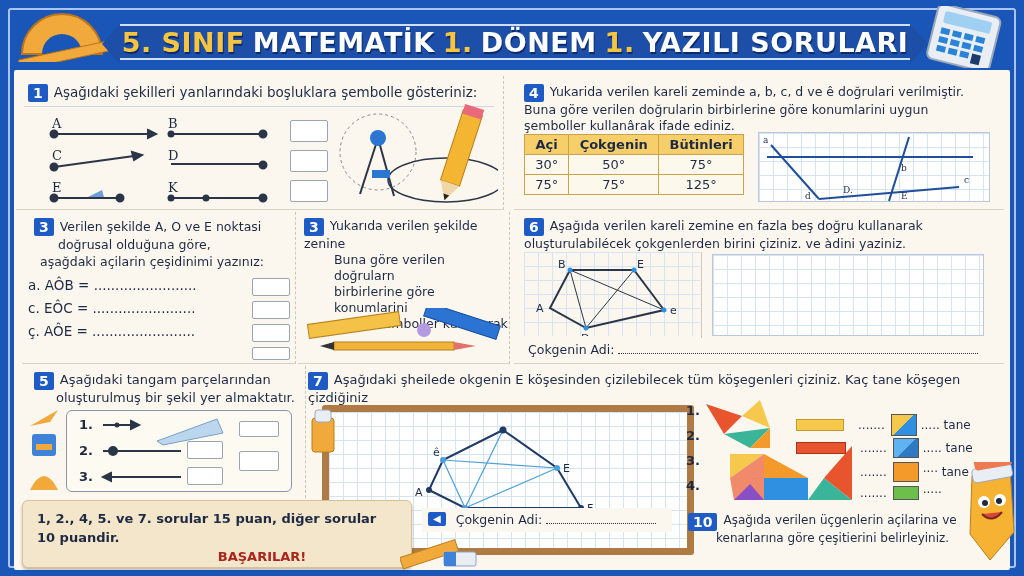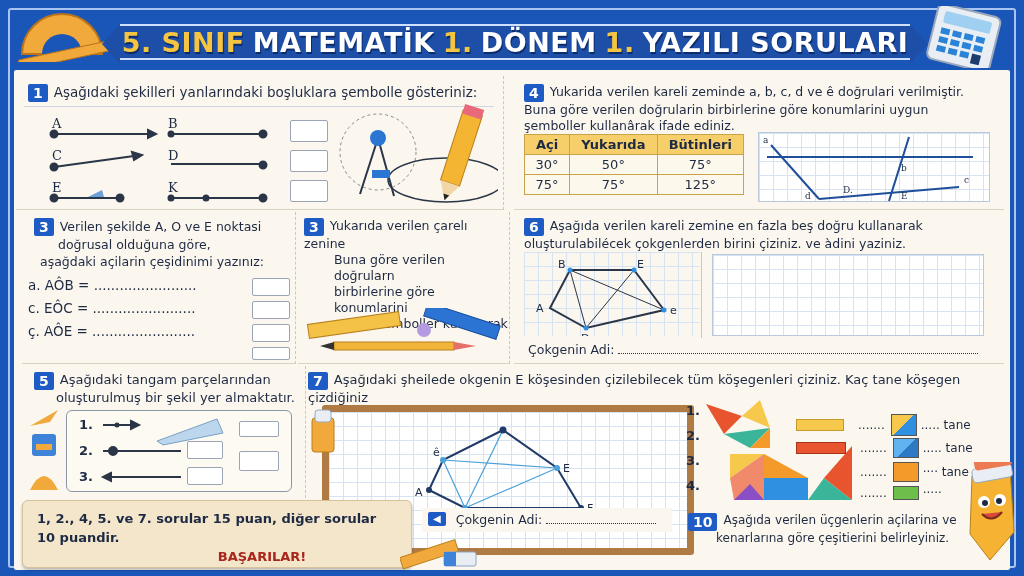--- a/index.html
+++ b/index.html
@@ -127,21 +127,21 @@
 </div>
 
 <div class="panel" style="left:514px;top:76px;width:490px;height:134px">
   <div class="q" style="position:absolute;left:10px;top:8px;width:450px">
     <span class="num">4</span><span>Yukarida verilen kareli zeminde a, b, c, d ve ê doğrulari verilmiştir. Buna göre verilen doğrularin birbirlerine göre konumlarini uygun şemboller kullanârak ifade ediniz.</span>
   </div>
   <table class="t" style="position:absolute;left:10px;top:58px;width:220px">
     <tbody>
         <tr>
       <th>Açi</th>
-      <th>Yukarıda</th>
+      <th>Çokgenin</th>
       <th>Bütinleri</th>
     </tr>
     <tr>
       <td>30°</td>
       <td>50°</td>
       <td>75°</td>
     </tr>
     <tr>
       <td>75°</td>
       <td>75°</td>
@@ -181,21 +181,21 @@
     <div><span>ç. AÔE =</span> <span>........................</span></div>
   </div>
   <span class="box" style="position:absolute;left:230px;top:66px"></span>
   <span class="box" style="position:absolute;left:230px;top:89px"></span>
   <span class="box" style="position:absolute;left:230px;top:112px"></span>
   <span class="box" style="position:absolute;left:230px;top:135px;height:13px"></span>
 </div>
 
 <div class="panel vsep" style="left:298px;top:212px;width:212px;height:152px">
   <div class="q" style="position:absolute;left:6px;top:6px;line-height:16px;font-size:12.5px">
-    <div><span class="num">3</span><span>Yukarıda verilen çarelı zenine</span></div>
+    <div><span class="num">3</span><span>Yukarıda verilen şekilde zenine</span></div>
     <div style="padding-left:30px">Buna göre verilen doğrularn</div>
     <div style="padding-left:30px">birbirlerine göre konumlarini</div>
     <div style="padding-left:30px">uygun semboller kullanarak</div>
   </div>
   <svg style="position:absolute;left:6px;top:96px" width="200" height="54">
     <rect x="4" y="10" width="92" height="14" fill="#f4c246" stroke="#b8801c" transform="rotate(-8 50 17)"></rect>
     <rect x="120" y="6" width="76" height="14" fill="#2c74d4" stroke="#1a4e9c" transform="rotate(18 158 13)"></rect>
     <circle cx="120" cy="22" r="7" fill="#b49ae0"></circle>
     <rect x="30" y="34" width="120" height="8" fill="#f0b43a" stroke="#b8801c"></rect>
     <polygon points="30,34 16,38 30,42" fill="#333"></polygon>

